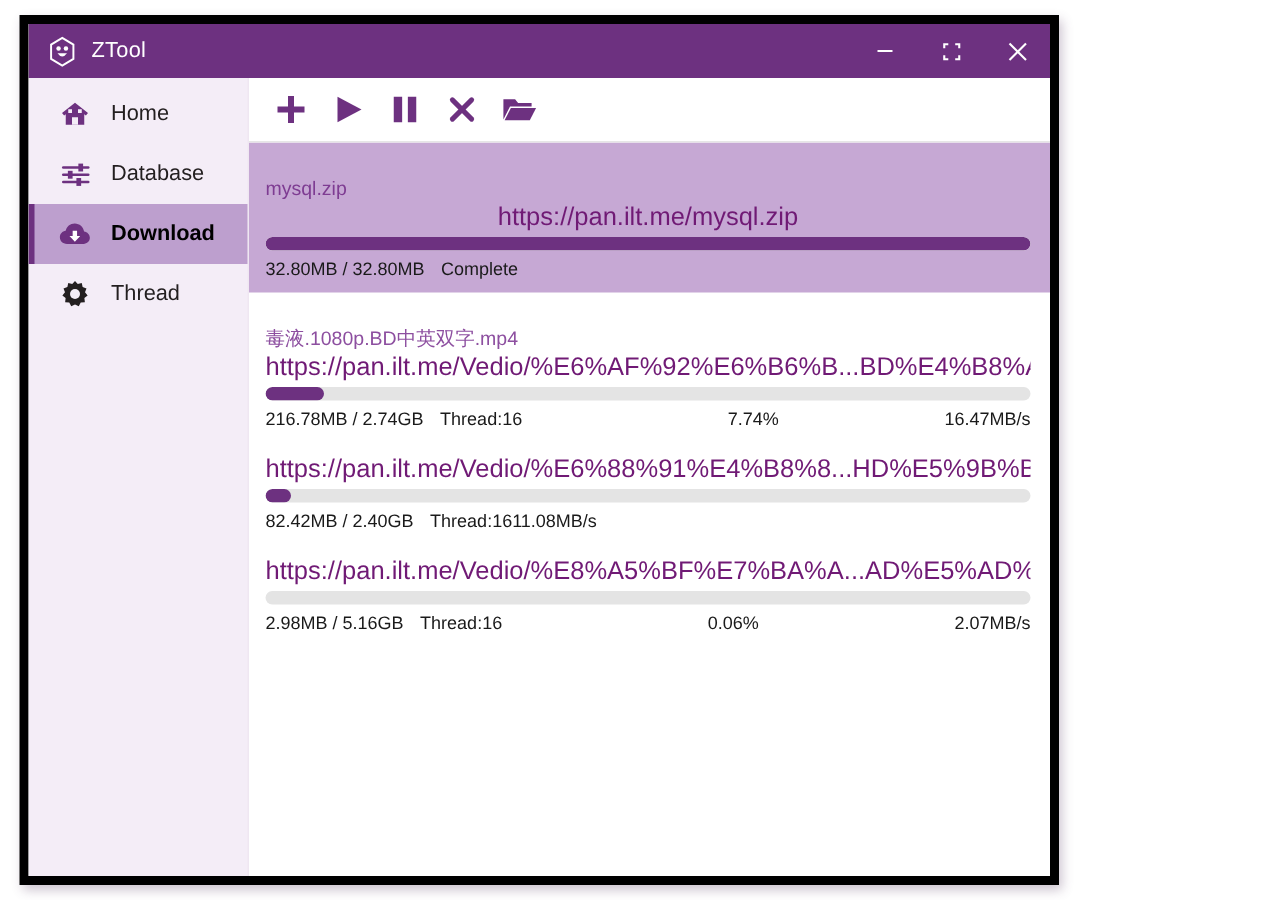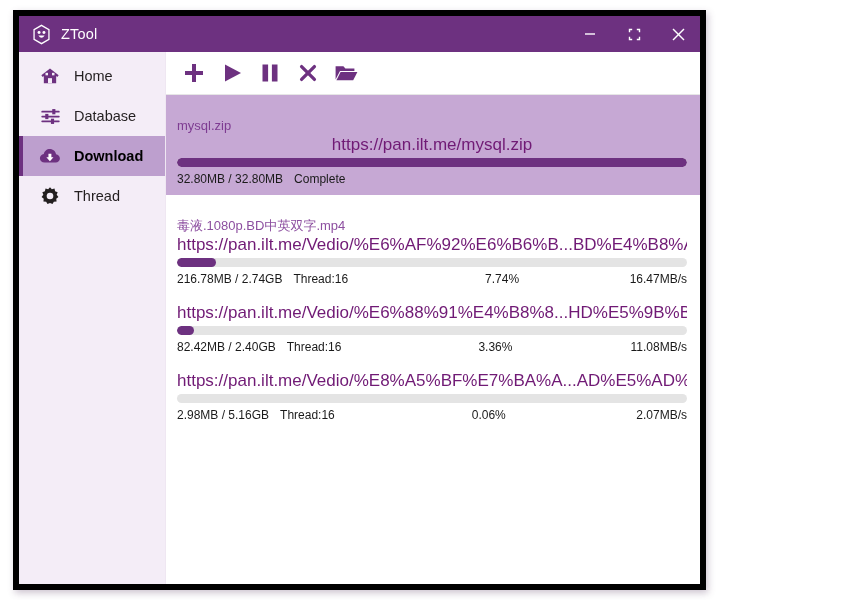--- a/index.html
+++ b/index.html
@@ -355,21 +355,20 @@
             </div>
           </div>
           <div class="dl-item">
             <div class="dl-url">https://pan.ilt.me/Vedio/%E6%88%91%E4%B8%8...HD%E5%9B%BD%E8%AF%AD%E4%B8%AD%E5%AD%97.mp4</div>
             <div class="dl-progress-track">
               <div class="dl-progress-fill" style="width: 3.36%;"></div>
             </div>
             <div class="dl-meta">
               <span class="meta-left">82.42MB / 2.40GB</span>
               <span class="meta-left meta-thread">Thread:16</span>
-              <span class="meta-center">3.36%</span>
               <span class="meta-right">11.08MB/s</span>
             </div>
           </div>
           <div class="dl-item">
             <div class="dl-url">https://pan.ilt.me/Vedio/%E8%A5%BF%E7%BA%A...AD%E5%AD%97%E6%97%A0%E6%B0%B4%E5%8D%B0.mp4</div>
             <div class="dl-progress-track">
               <div class="dl-progress-fill" style="width: 0%;"></div>
             </div>
             <div class="dl-meta">
               <span class="meta-left">2.98MB / 5.16GB</span>

